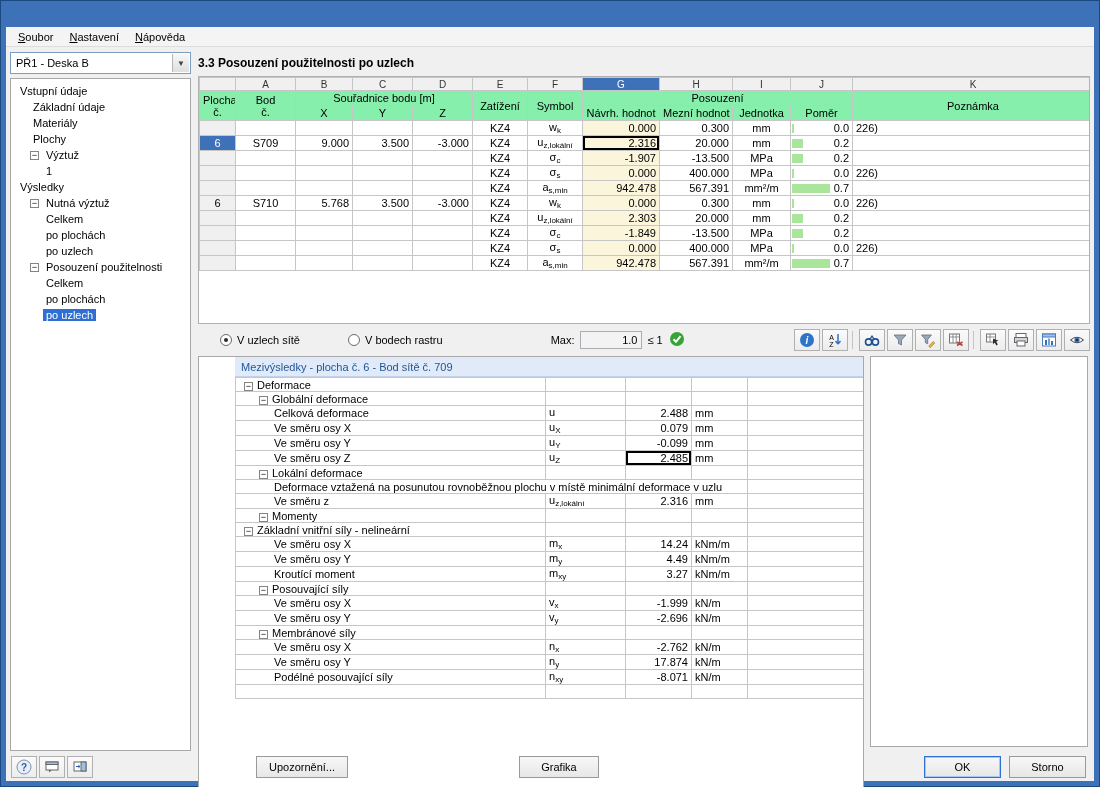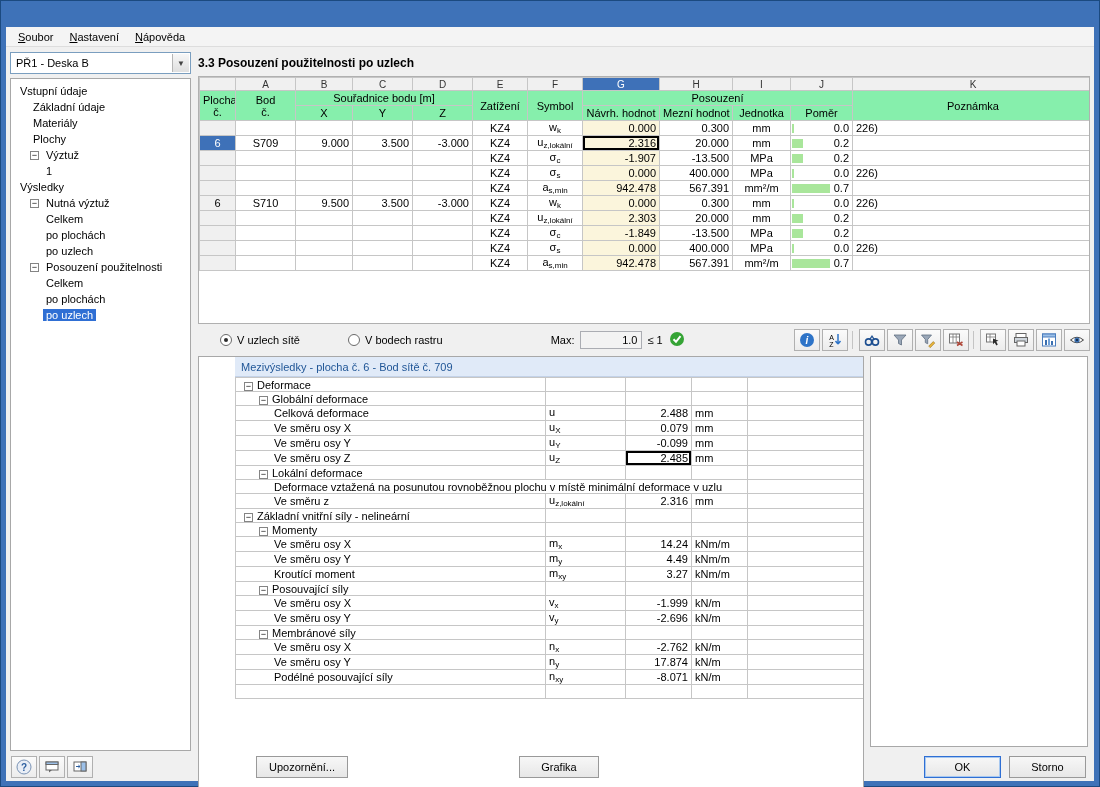--- a/index.html
+++ b/index.html
@@ -309,21 +309,21 @@
                 <td class="ctr">mm²/m</td>
                 <td class="pomer">
                   <div class="bar" style="width: 38px;"></div>
                   <span class="pval">0.7</span>
                 </td>
                 <td class="left"></td>
               </tr>
               <tr>
                 <td class="rh">6</td>
                 <td class="ctr">S710</td>
-                <td class="num">9.500</td>
+                <td class="num">5.768</td>
                 <td class="num">3.500</td>
                 <td class="num">-3.000</td>
                 <td class="ctr">KZ4</td>
                 <td class="symc"><span>w</span><span class="sub">k</span></td>
                 <td class="num gcol">0.000</td>
                 <td class="num">0.300</td>
                 <td class="ctr">mm</td>
                 <td class="pomer">
                   <div class="bar" style="width: 2px;"></div>
                   <span class="pval">0.0</span>
@@ -562,28 +562,28 @@
                 <td></td>
               </tr>
               <tr>
                 <td class="dlabel" style="padding-left: 38px;">Ve směru z</td>
                 <td class="dsym"><span>u</span><span class="sub">z,lokální</span></td>
                 <td class="num">2.316</td>
                 <td class="dunit">mm</td>
                 <td></td>
               </tr>
               <tr>
+                <td class="dlabel" style="padding-left: 23px;"><span class="exp-box">−</span><span>Momenty</span></td>
+                <td></td>
+                <td></td>
+                <td></td>
+                <td></td>
+              </tr>
+              <tr>
                 <td class="dlabel" style="padding-left: 8px;"><span class="exp-box">−</span><span>Základní vnitřní síly - nelineární</span></td>
-                <td></td>
-                <td></td>
-                <td></td>
-                <td></td>
-              </tr>
-              <tr>
-                <td class="dlabel" style="padding-left: 23px;"><span class="exp-box">−</span><span>Momenty</span></td>
                 <td></td>
                 <td></td>
                 <td></td>
                 <td></td>
               </tr>
               <tr>
                 <td class="dlabel" style="padding-left: 38px;">Ve směru osy X</td>
                 <td class="dsym"><span>m</span><span class="sub">x</span></td>
                 <td class="num">14.24</td>
                 <td class="dunit">kNm/m</td>

